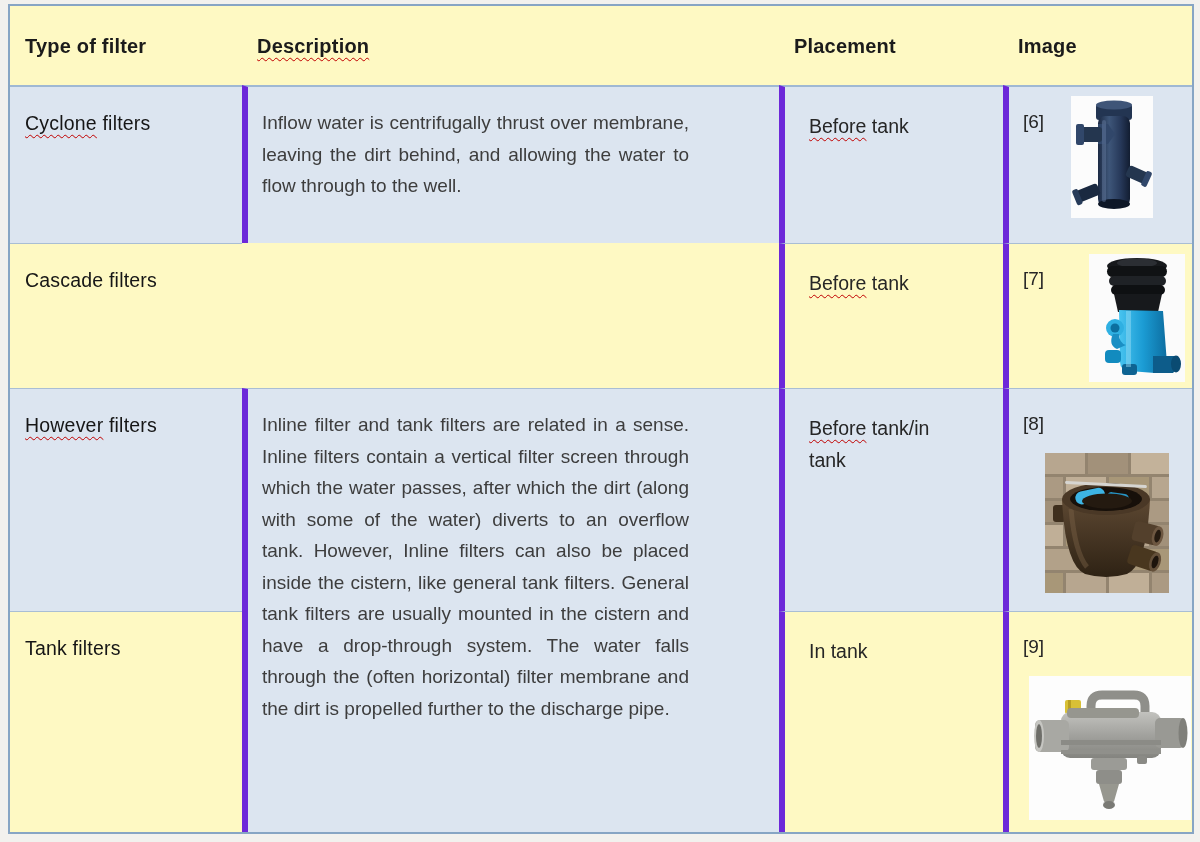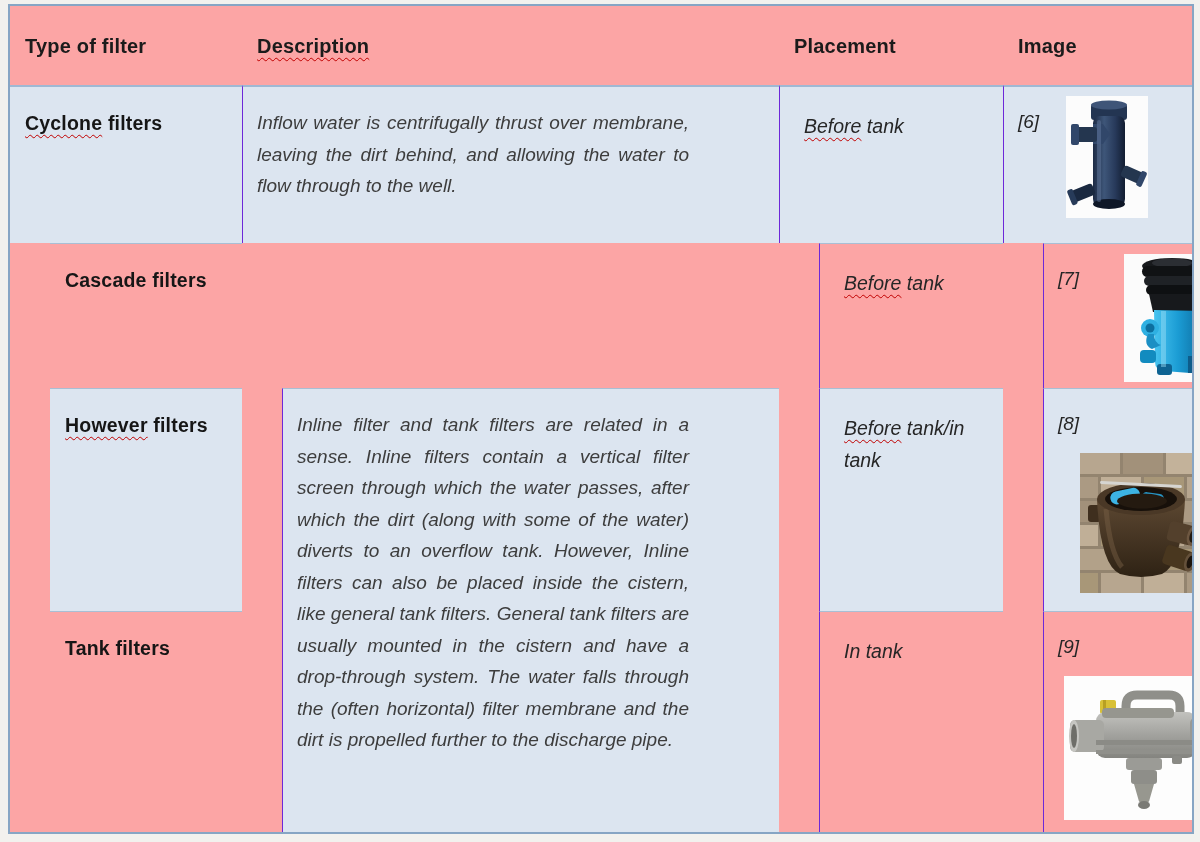--- a/index.html
+++ b/index.html
@@ -3,37 +3,37 @@
 <meta charset="utf-8">
 <style>
   html,body{margin:0;padding:0;}
   .page{
     position:relative;width:1200px;height:842px;overflow:hidden;
     background:#f2f1ee;
     font-family:"Liberation Sans","DejaVu Sans",sans-serif;
   }
   .tbl{
     position:absolute;left:8px;top:4px;width:1186px;height:830px;
-    box-sizing:border-box;background:#fca5a5;
+    box-sizing:border-box;background:#fef9c3;
     border:2px solid #87a5c4;
     display:grid;
     grid-template-columns:232px 537px 224px 189px;
     grid-template-rows:79px 158px 145px 223px 221px;
   }
   .cell{box-sizing:border-box;overflow:hidden;position:relative;}
-  .bl{border-left:1px solid #6d28d9;font-style:italic;}
-  .bt{border-top:1px solid #a9bed4;margin-left:40px;}
+  .bl{border-left:6px solid #6d28d9;}
+  .bt{border-top:1px solid #a9bed4;}
   .htop{border-top:2px solid #9fb8d3;}
   .blue{background:#dce5f0;}
   .hdr{
     font-size:20px;font-weight:600;color:#1b1b1b;
     padding:29px 6px 0 15px;letter-spacing:0.2px;
   }
   .type{
-    font-size:19.5px;font-weight:700;color:#161616;
+    font-size:19.5px;font-weight:400;color:#161616;
     padding:25px 8px 0 15px;letter-spacing:0.2px;
   }
   .desc{
     font-size:19px;color:#3d3d3d;line-height:31.5px;
     padding:20px 90px 0 14px;
   }
   .just{text-align:justify;}
   .place{
     font-size:19.5px;color:#262626;line-height:32px;
     padding:23px 8px 0 24px;

